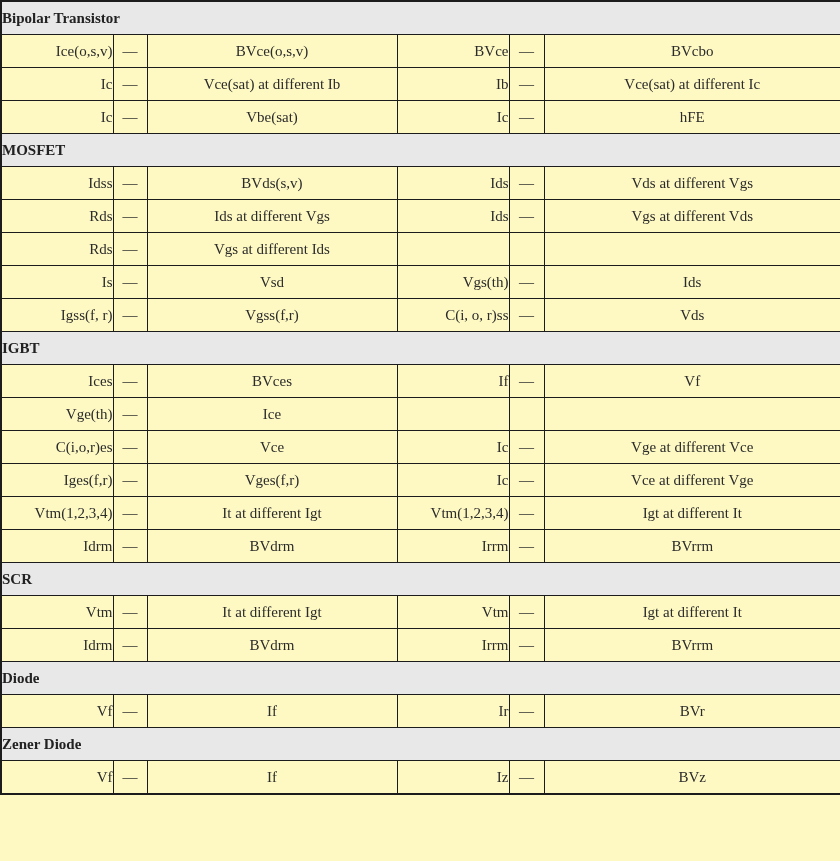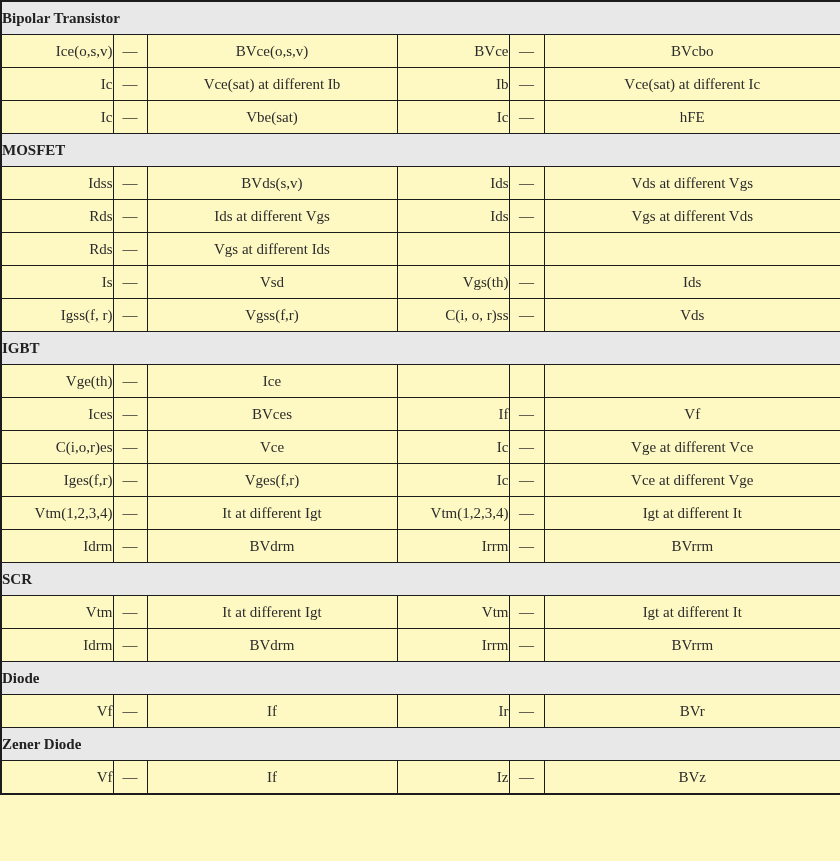--- a/index.html
+++ b/index.html
@@ -131,34 +131,34 @@
           <td class="dash">—</td>
           <td class="desc">Vgss(f,r)</td>
           <td class="param">C(i, o, r)ss</td>
           <td class="dash">—</td>
           <td class="desc">Vds</td>
         </tr>
         <tr>
           <td colspan="6" class="section-header">IGBT</td>
         </tr>
         <tr>
+          <td class="param">Ices</td>
+          <td class="dash">—</td>
+          <td class="desc">BVces</td>
+          <td class="param">If</td>
+          <td class="dash">—</td>
+          <td class="desc">Vf</td>
+        </tr>
+        <tr>
           <td class="param">Vge(th)</td>
           <td class="dash">—</td>
           <td class="desc">Ice</td>
           <td class="param"></td>
           <td class="dash"></td>
           <td class="desc"></td>
-        </tr>
-        <tr>
-          <td class="param">Ices</td>
-          <td class="dash">—</td>
-          <td class="desc">BVces</td>
-          <td class="param">If</td>
-          <td class="dash">—</td>
-          <td class="desc">Vf</td>
         </tr>
         <tr>
           <td class="param">C(i,o,r)es</td>
           <td class="dash">—</td>
           <td class="desc">Vce</td>
           <td class="param">Ic</td>
           <td class="dash">—</td>
           <td class="desc">Vge at different Vce</td>
         </tr>
         <tr>

